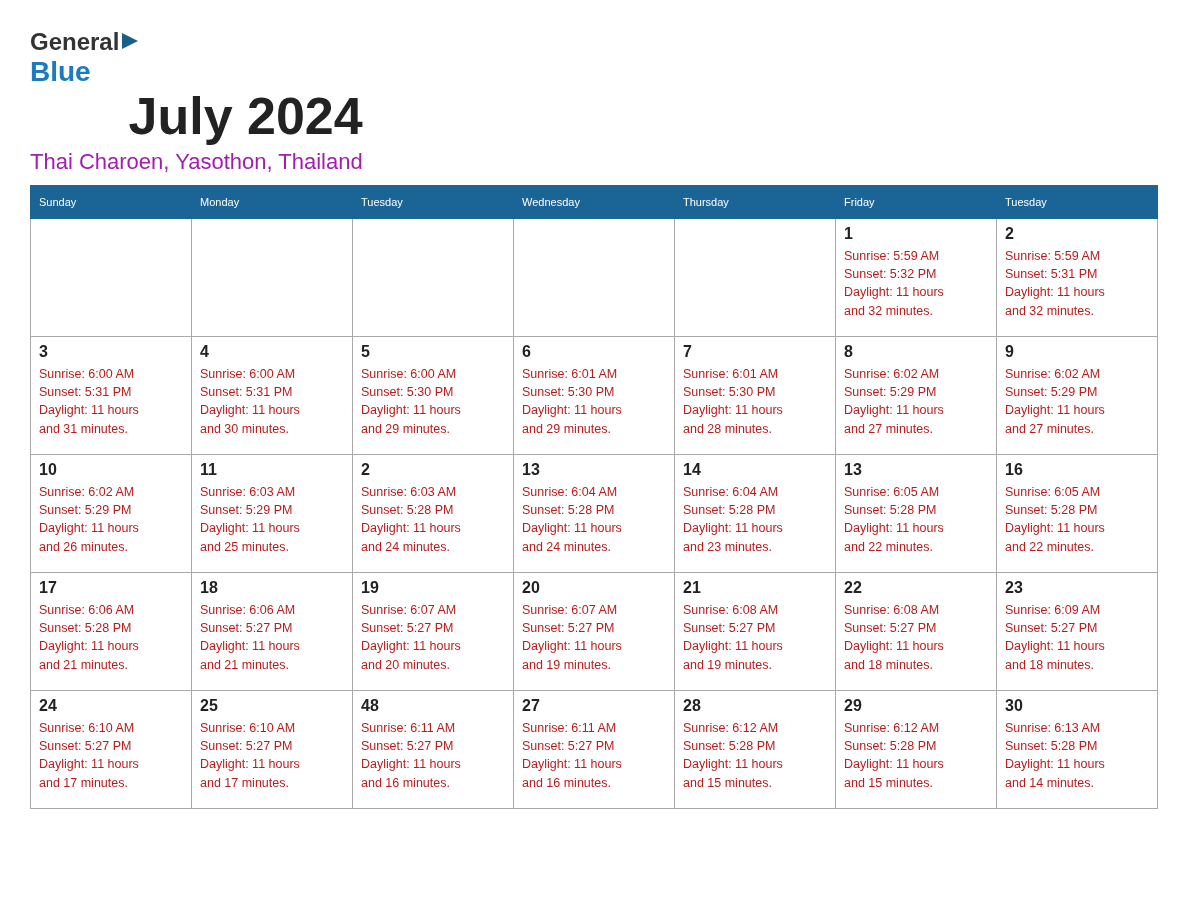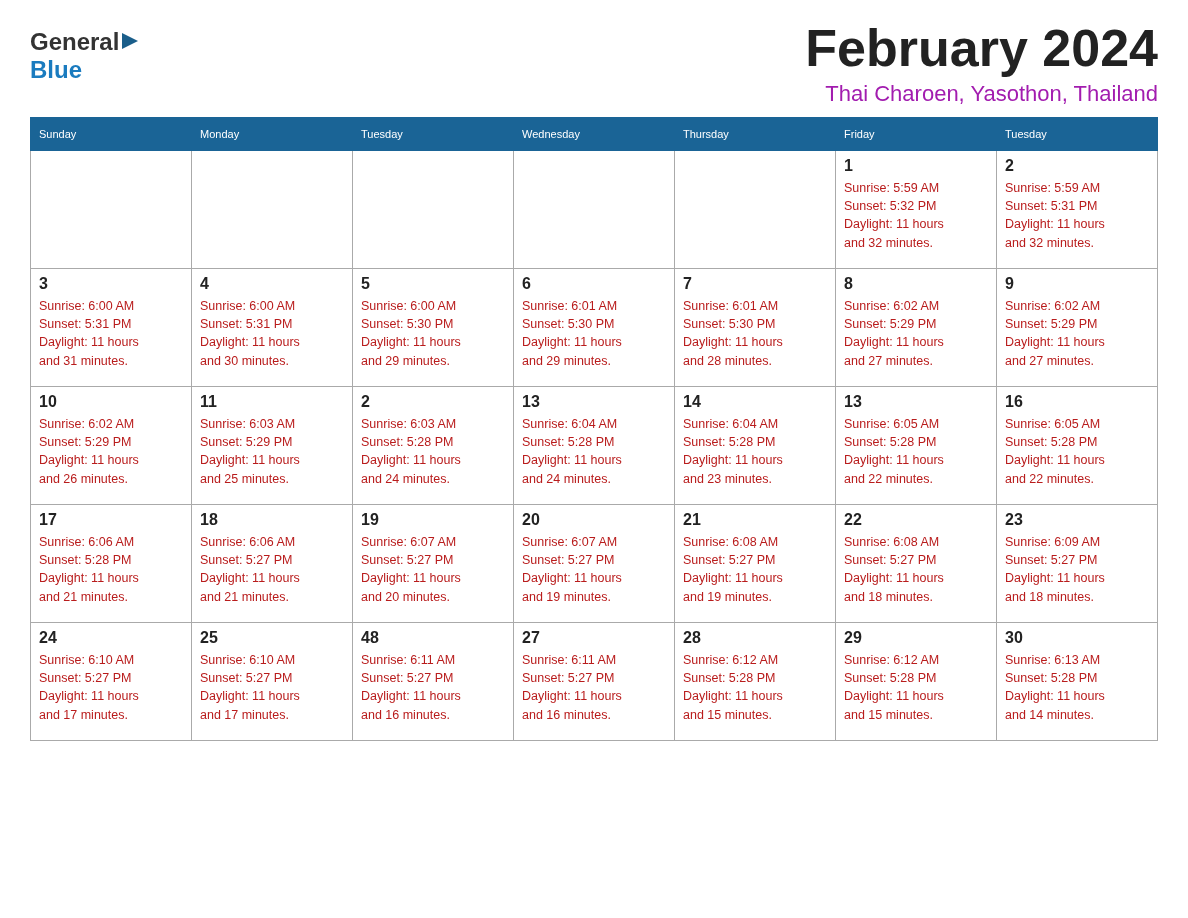--- a/index.html
+++ b/index.html
@@ -9,20 +9,21 @@
       color: #333;
       width: 1188px;
       min-height: 918px;
       padding: 20px 30px;
     }
     .header {
       display: flex;
       justify-content: space-between;
       align-items: flex-start;
       margin-bottom: 10px;
+      flex-direction: column;
     }
     .logo {
       display: flex;
       flex-direction: column;
       align-items: flex-start;
       margin-top: 8px;
     }
     .logo-line1 {
       display: flex;
       align-items: center;
@@ -94,25 +95,25 @@
   <div class="logo">
     <div class="logo-line1">
       <span style="font-size:24px;font-weight:bold;color:#333;font-family:Arial,sans-serif;">General</span>
       <span style="display:inline-block;margin-left:3px;margin-top:2px;">
         <svg width="16" height="16" viewBox="0 0 16 16">
             <polygon points="0,0 16,8 0,16" fill="#1a5e8a"></polygon>
           </svg>
       </span>
     </div>
     <div>
-      <span style="font-size:24px;font-weight:bold;color:#1a7bbf;font-family:Arial,sans-serif;">Blue</span>
+      <span style="font-size:28px;font-weight:bold;color:#1a7bbf;font-family:Arial,sans-serif;">Blue</span>
     </div>
   </div>
   <div class="title-block">
-    <div class="month-title">February 2024</div>
+    <div class="month-title">July 2024</div>
     <div class="subtitle">Thai Charoen, Yasothon, Thailand</div>
   </div>
 </div>
 
 <table class="calendar">
   <thead>
     <tr>
     <th>Sunday</th>
         <th>Monday</th>
         <th>Tuesday</th>

